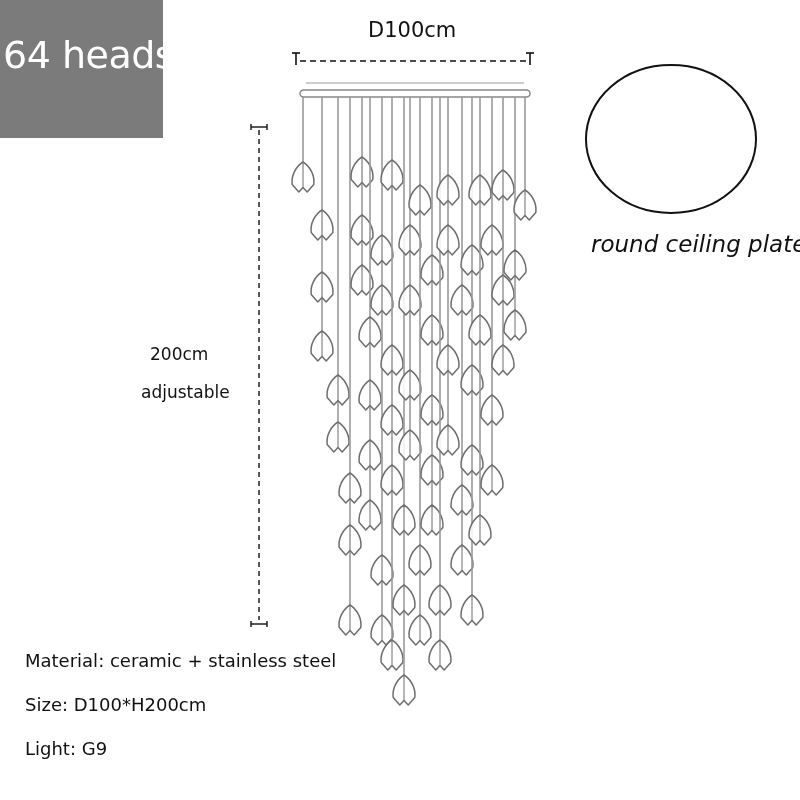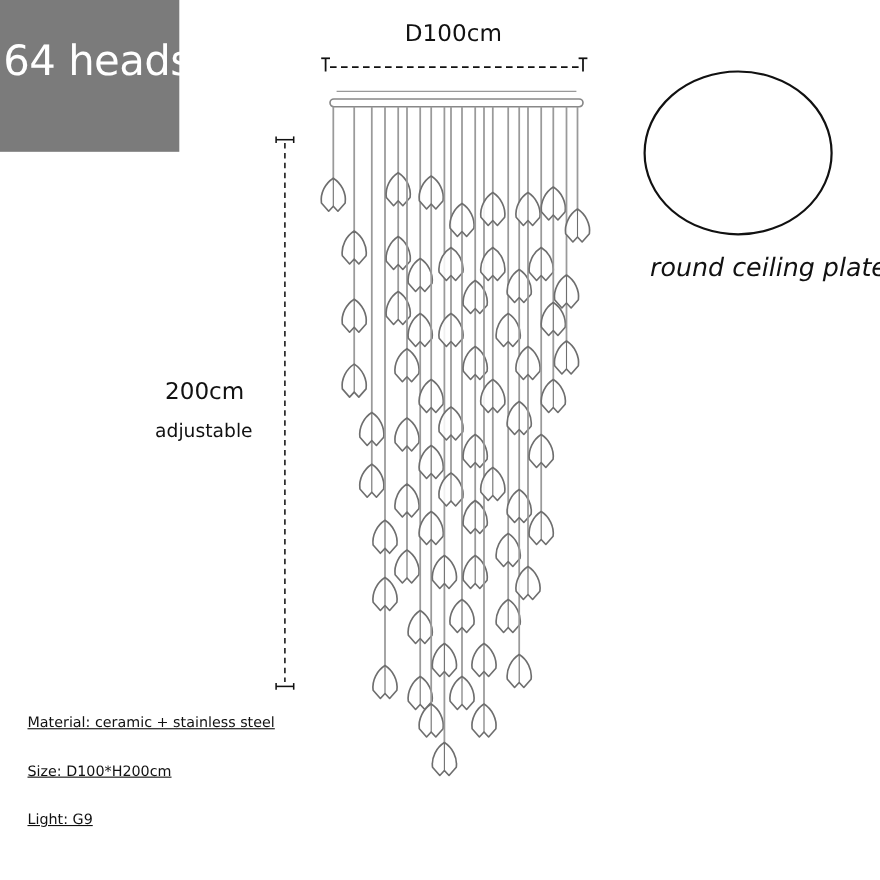--- a/index.html
+++ b/index.html
@@ -3,24 +3,24 @@
 <meta charset="utf-8">
 <style>
   html, body { margin: 0; padding: 0; background: #ffffff; }
   body { width: 800px; height: 800px; position: relative; overflow: hidden;
          font-family: "DejaVu Sans", "Liberation Sans", sans-serif; color: #111; }
   .badge { position: absolute; left: 0; top: 0; width: 163px; height: 138px;
            background: #7b7b7b; color: #fff; }
   .badge span { position: absolute; left: 3px; top: 33px; font-size: 38px; letter-spacing: -0.5px; white-space: nowrap; }
   .abs { position: absolute; white-space: nowrap; }
   .dim-top { left: 368px; top: 18px; font-size: 21px; }
-  .height-label { left: 150px; top: 344px; font-size: 21px; }
+  .height-label { left: 150px; top: 344px; font-size: 17px; }
   .adj-label { left: 141px; top: 382px; font-size: 17px; }
   .plate-label { left: 591px; top: 231px; font-size: 23px; font-style: italic; }
-  .spec { left: 25px; font-size: 13px; text-decoration: underline; }
+  .spec { left: 25px; font-size: 18px; }
   .spec.s1 { top: 650px; }
   .spec.s2 { top: 694px; }
   .spec.s3 { top: 738px; }
   svg { position: absolute; left: 0; top: 0; }
 </style>
 </head>
 <body>
 
 <div class="badge">
   <span>64 heads</span>

